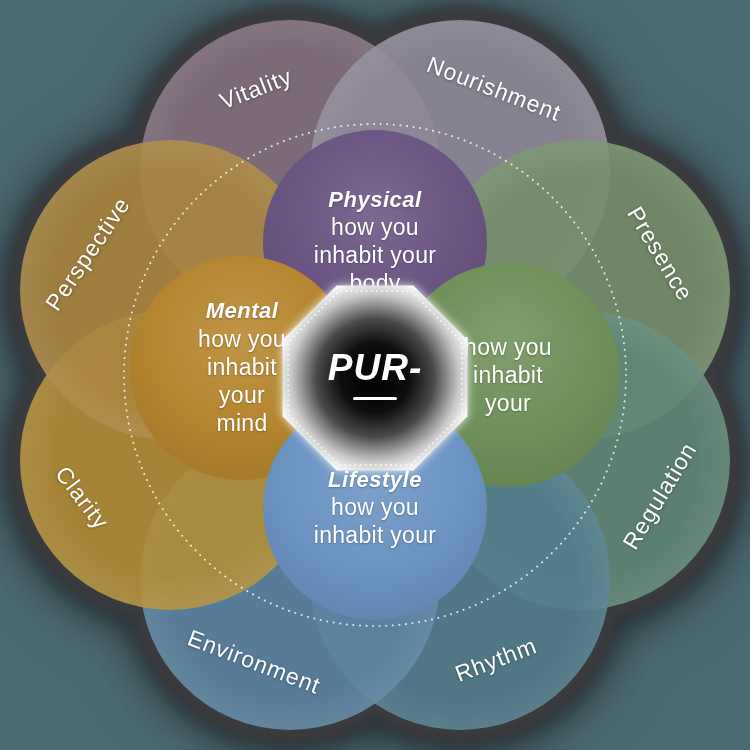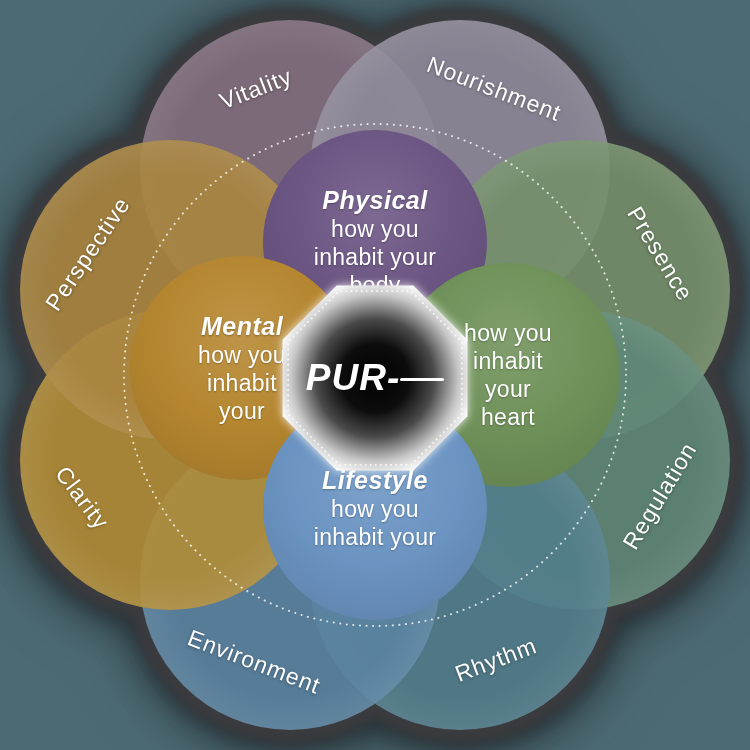--- a/index.html
+++ b/index.html
@@ -68,30 +68,30 @@
     display:flex;align-items:center;justify-content:center;
   }
   .pos-physical{left:263px;top:130px;}
   .pos-mental{left:130px;top:256px;}
   .pos-emotional{left:396px;top:263px;}
   .pos-lifestyle{left:263px;top:396px;}
   .circle-text{color:#fff;text-align:center;line-height:1.22;
     text-shadow:0 1px 2px rgba(0,0,0,.28);}
   .w-wide{width:205px;}
   .w-narrow{width:128px;}
-  .circle-title{font-style:italic;font-weight:700;font-size:25px;letter-spacing:.5px;white-space:nowrap;}
+  .circle-title{font-style:italic;font-weight:700;font-size:22px;letter-spacing:.5px;white-space:nowrap;}
   .circle-line{font-size:23px;letter-spacing:.3px;}
   
   .octagon{
     position:absolute;left:275px;top:278px;width:200px;height:200px;
     filter:drop-shadow(0 0 5px rgba(255,255,255,.85));
   }
   .octagon svg{position:absolute;left:0;top:0;}
   .center-text{
-    position:absolute;inset:0;display:flex;flex-direction:row;
+    position:absolute;inset:0;display:flex;flex-direction:column;
     align-items:center;justify-content:center;color:#fff;
   }
   .purpose-line{font-style:italic;font-weight:700;font-size:37px;line-height:1.04;letter-spacing:1px;}
   .divider-line{width:44px;height:3px;background:#fff;border-radius:2px;margin:9px 0 7px 0;}
   .spiritual-line{font-style:italic;font-size:26px;letter-spacing:1.5px;}
 </style>
 </head>
 <body>
 
 <div class="stage" style="--bg: #4c6a72;">
@@ -139,29 +139,29 @@
       <div class="circle-line">body</div>
     </div>
   </div>
 
   <div class="inner-circle pos-mental" style="--c: #b5862f;">
     <div class="circle-text w-narrow">
       <div class="circle-title">Mental</div>
       <div class="circle-line">how you</div>
       <div class="circle-line">inhabit</div>
       <div class="circle-line">your</div>
+      <div class="circle-line">mind</div>
     </div>
   </div>
 
   <div class="inner-circle pos-emotional" style="--c: #6f9159;">
     <div class="circle-text w-narrow">
       <div class="circle-line">how you</div>
       <div class="circle-line">inhabit</div>
       <div class="circle-line">your</div>
-      <div class="circle-line">heart</div>
     </div>
   </div>
 
   <div class="inner-circle pos-lifestyle" style="--c: #6b94c2;">
     <div class="circle-text w-wide">
       <div class="circle-title">Lifestyle</div>
       <div class="circle-line">how you</div>
       <div class="circle-line">inhabit your</div>
     </div>
   </div>

